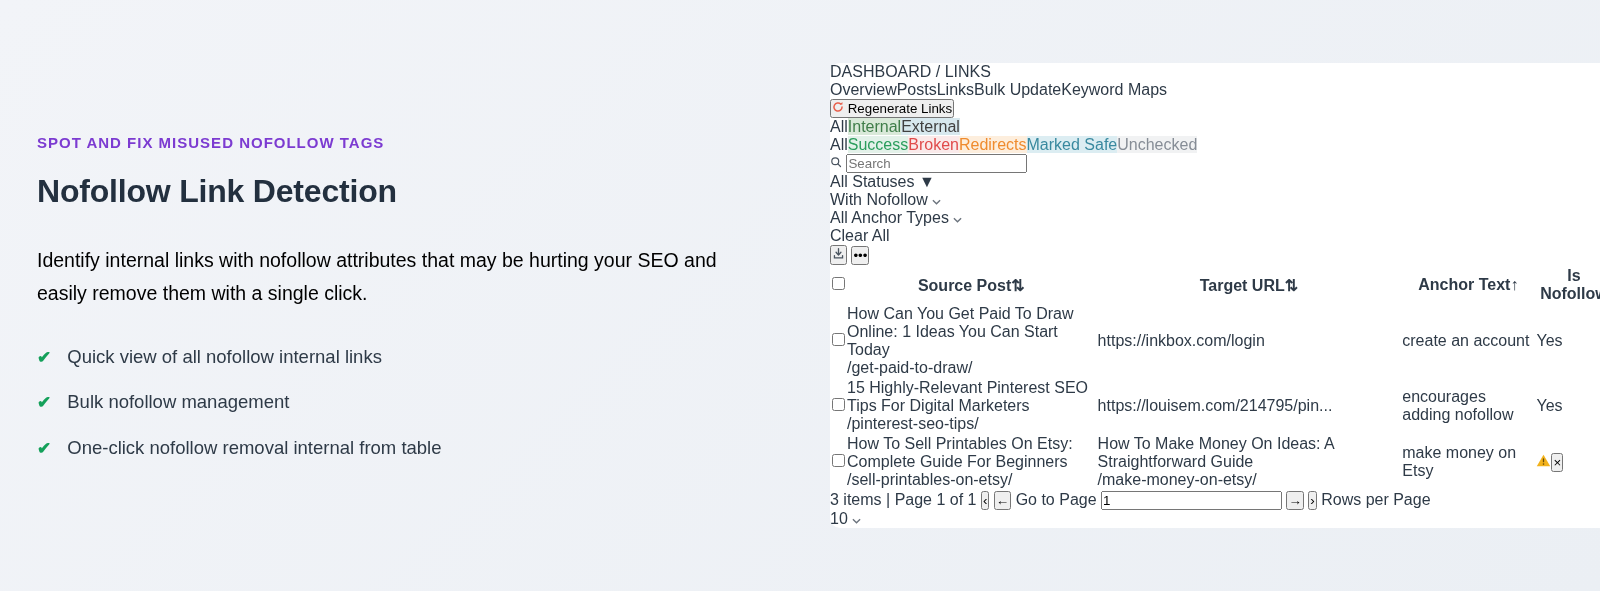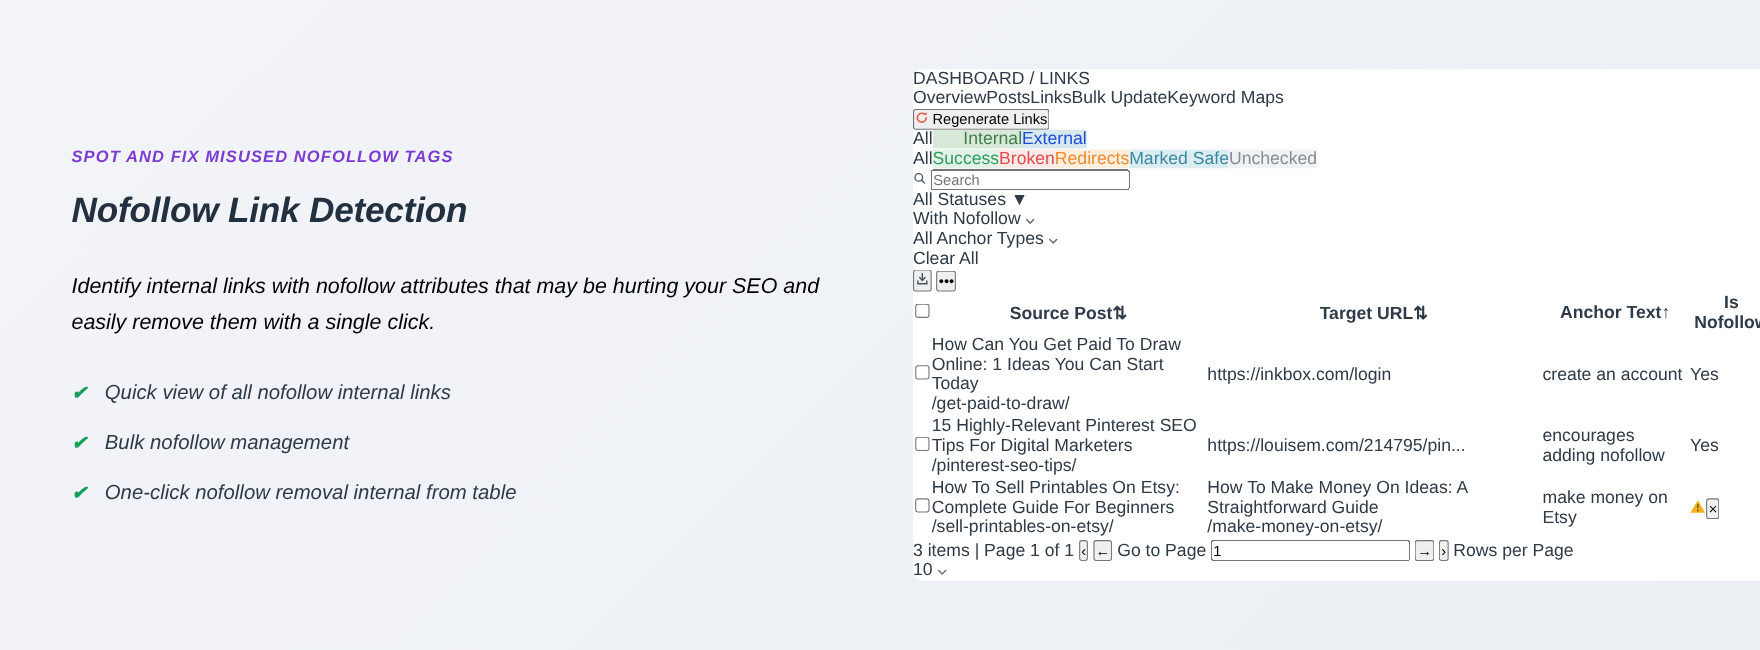--- a/index.html
+++ b/index.html
@@ -5,21 +5,21 @@
   * { margin:0; padding:0; box-sizing:border-box; }
   html,body { width:1600px; height:591px; }
   body {
     font-family:"Liberation Sans", sans-serif;
     background:linear-gradient(135deg,#f2f4f8 0%,#ebeff4 100%);
     position:relative; overflow:hidden;
     color:#2e3a47;
   }
 
   
-  .hero { position:absolute; left:65px; top:134px; width:730px;font-style:italic; }
+  .hero { position:absolute; left:37px; top:134px; width:730px; }
   .eyebrow { font-size:15px; font-weight:700; letter-spacing:1px; color:#7c3bd1; margin-bottom:22px; }
   .title { font-size:32px; font-weight:700; color:#23303f; margin-bottom:34px; letter-spacing:-0.2px; }
   .desc { font-size:19.5px; line-height:1.68; color:#000000; margin-bottom:36px; max-width:710px; }
   .features { list-style:none; }
   .features li { display:flex; align-items:flex-start; gap:16px; font-size:18.5px; color:#2e3a47; margin-bottom:21px; }
   .check { color:#14a05a; font-size:17px; font-weight:700; line-height:1.45; }
 
   
   .card {
     position:absolute; left:830px; top:63px; width:853px;
@@ -163,21 +163,21 @@
           <path d="M13.4 8a5.4 5.4 0 1 1-1.7-3.93" fill="none" stroke="#e8604c" stroke-width="2" stroke-linecap="round"></path>
           <path d="M13.9 1.2v3.6h-3.6z" fill="#e8604c"></path>
         </svg>
         <span>Regenerate Links</span>
       </button>
     </div>
   </div>
 
   <div class="card-body">
     <div class="filters-row">
-      <div class="seg" id="scope-seg"><span class="pill active">All</span><span class="pill" style="background: rgb(217, 233, 217); color: rgb(63, 125, 73); padding-left: 28px;">Internal</span><span class="pill" style="background: rgb(215, 232, 238); color: #1d4ed8;">External</span></div>
+      <div class="seg" id="scope-seg"><span class="pill active">All</span><span class="pill" style="background: rgb(217, 233, 217); color: rgb(63, 125, 73);">Internal</span><span class="pill" style="background: rgb(215, 232, 238); color: #404040;">External</span></div>
       <div class="seg" id="status-seg"><span class="pill active">All</span><span class="pill" style="background: rgb(227, 241, 233); color: rgb(42, 157, 92);">Success</span><span class="pill" style="background: rgb(250, 234, 234); color: rgb(224, 75, 75);">Broken</span><span class="pill" style="background: rgb(253, 238, 221); color: rgb(239, 139, 46);">Redirects</span><span class="pill" style="background: rgb(220, 237, 242); color: rgb(57, 137, 159);">Marked Safe</span><span class="pill" style="background: rgb(241, 242, 243); color: rgb(134, 141, 150);">Unchecked</span></div>
     </div>
 
     <div class="toolbar">
       <label class="search">
         <svg width="12" height="12" viewBox="0 0 16 16">
           <circle cx="7" cy="7" r="4.6" fill="none" stroke="#4a545f" stroke-width="1.6"></circle>
           <line x1="10.5" y1="10.5" x2="14" y2="14" stroke="#4a545f" stroke-width="1.6" stroke-linecap="round"></line>
         </svg>
         <input placeholder="Search" style="">

